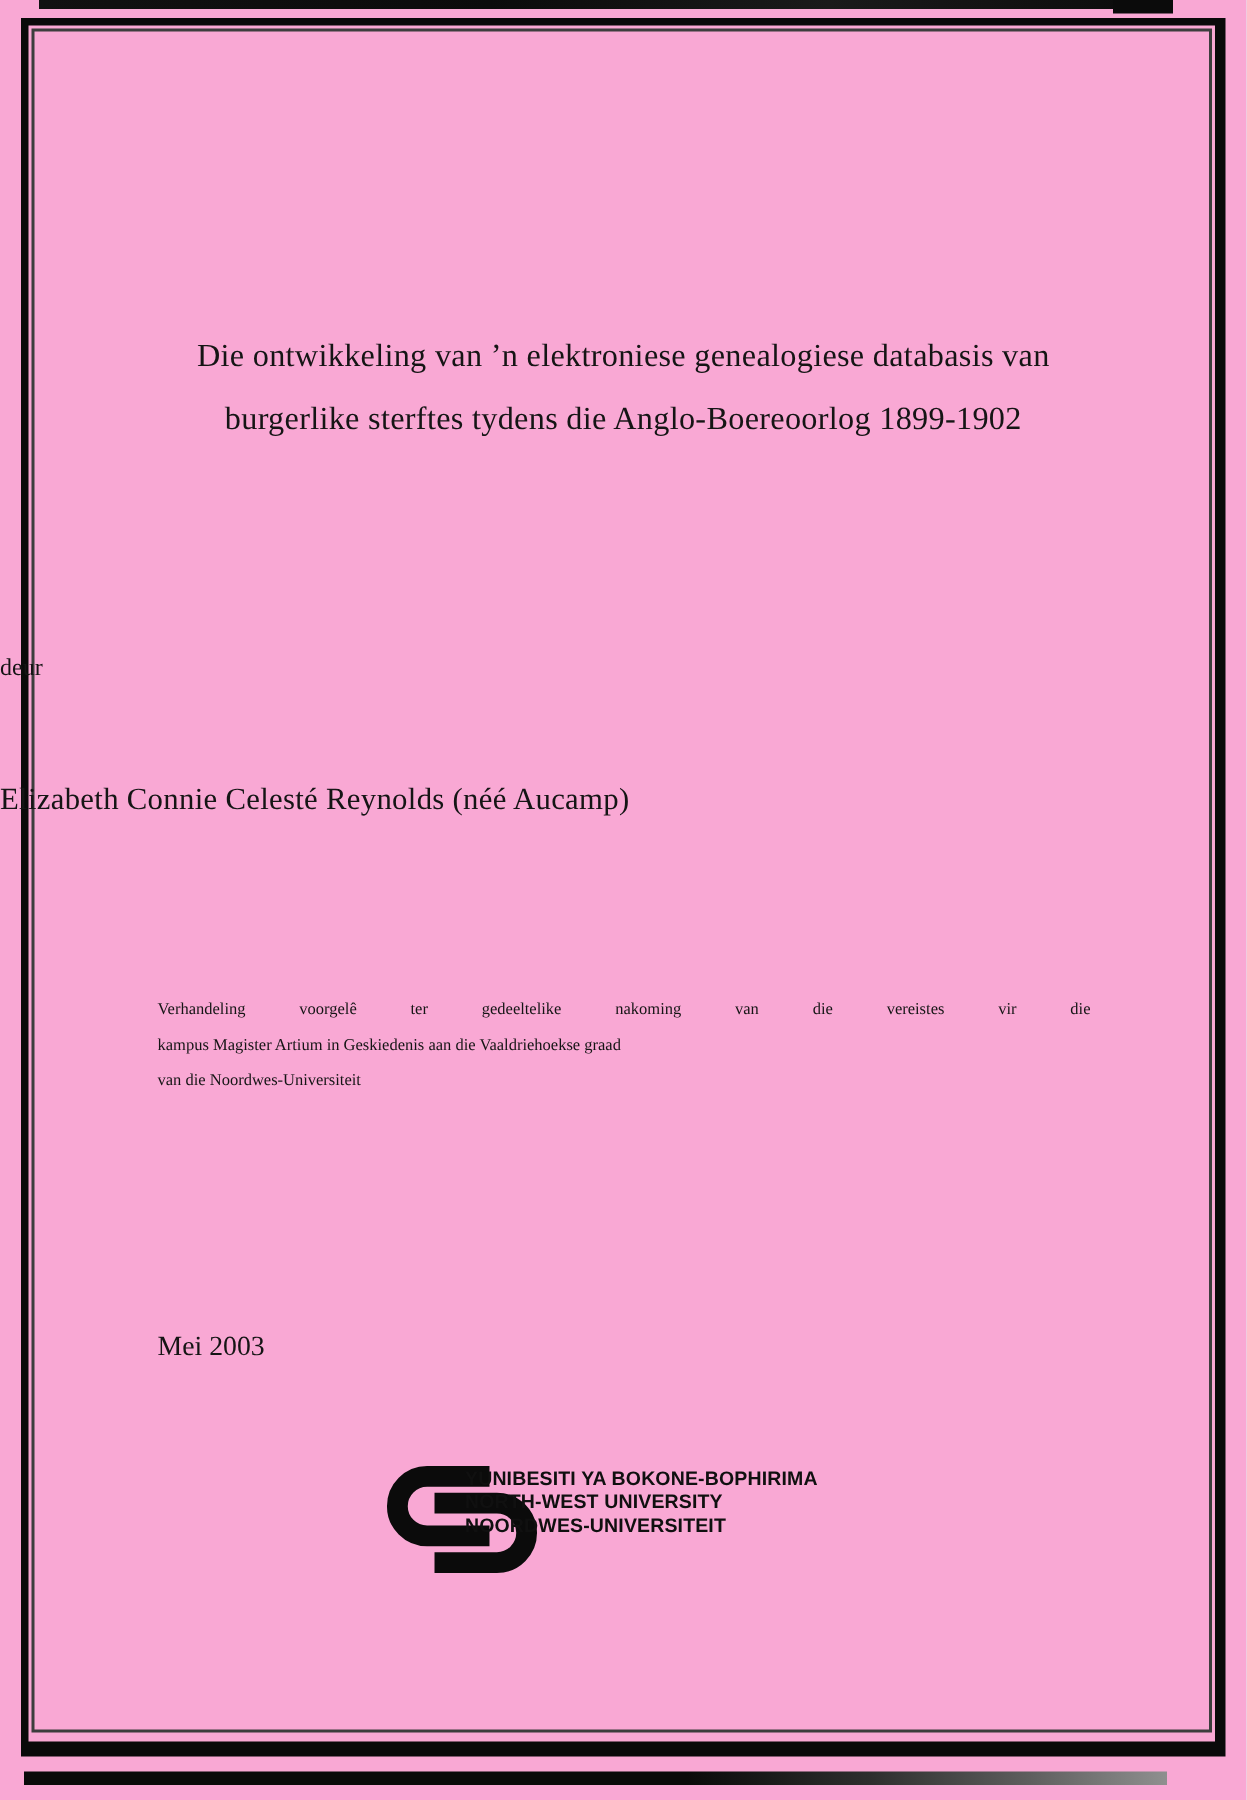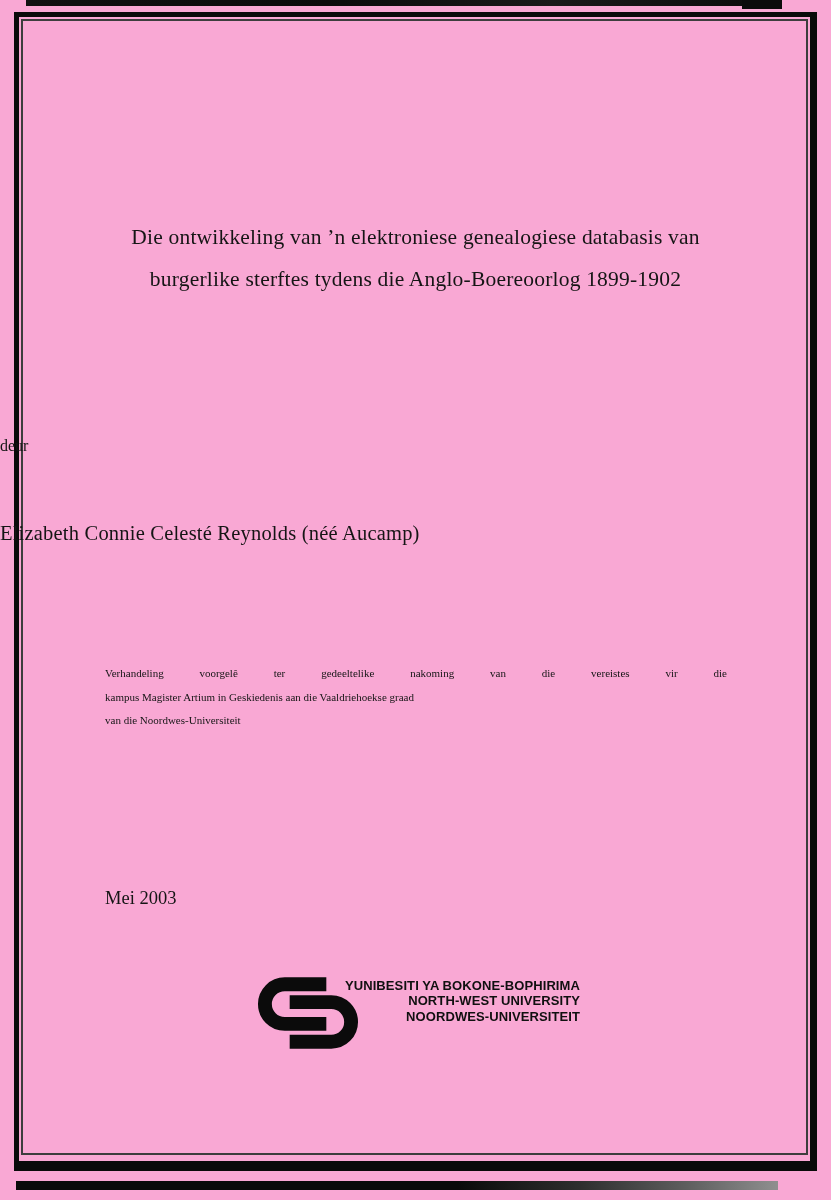--- a/index.html
+++ b/index.html
@@ -63,21 +63,21 @@
   .logo-row{
     position:absolute;left:256px;top:974px;width:340px;height:80px;
   }
   .logo-mark{
     position:absolute;left:0;top:0;width:104px;height:78px;
   }
   .logo-text{
     position:absolute;left:54px;top:4px;width:270px;
     font-family:"Liberation Sans", sans-serif;
     font-size:13px;font-weight:700;line-height:15.4px;
-    text-align:right;letter-spacing:0.1px;color:#101010;
+    text-align:left;letter-spacing:0.1px;color:#101010;
     white-space:nowrap;
   }
 </style>
 </head>
 <body>
 
 <div class="page">
 
   <div class="artifact-top"></div>
   <div class="artifact-top-blob"></div>

